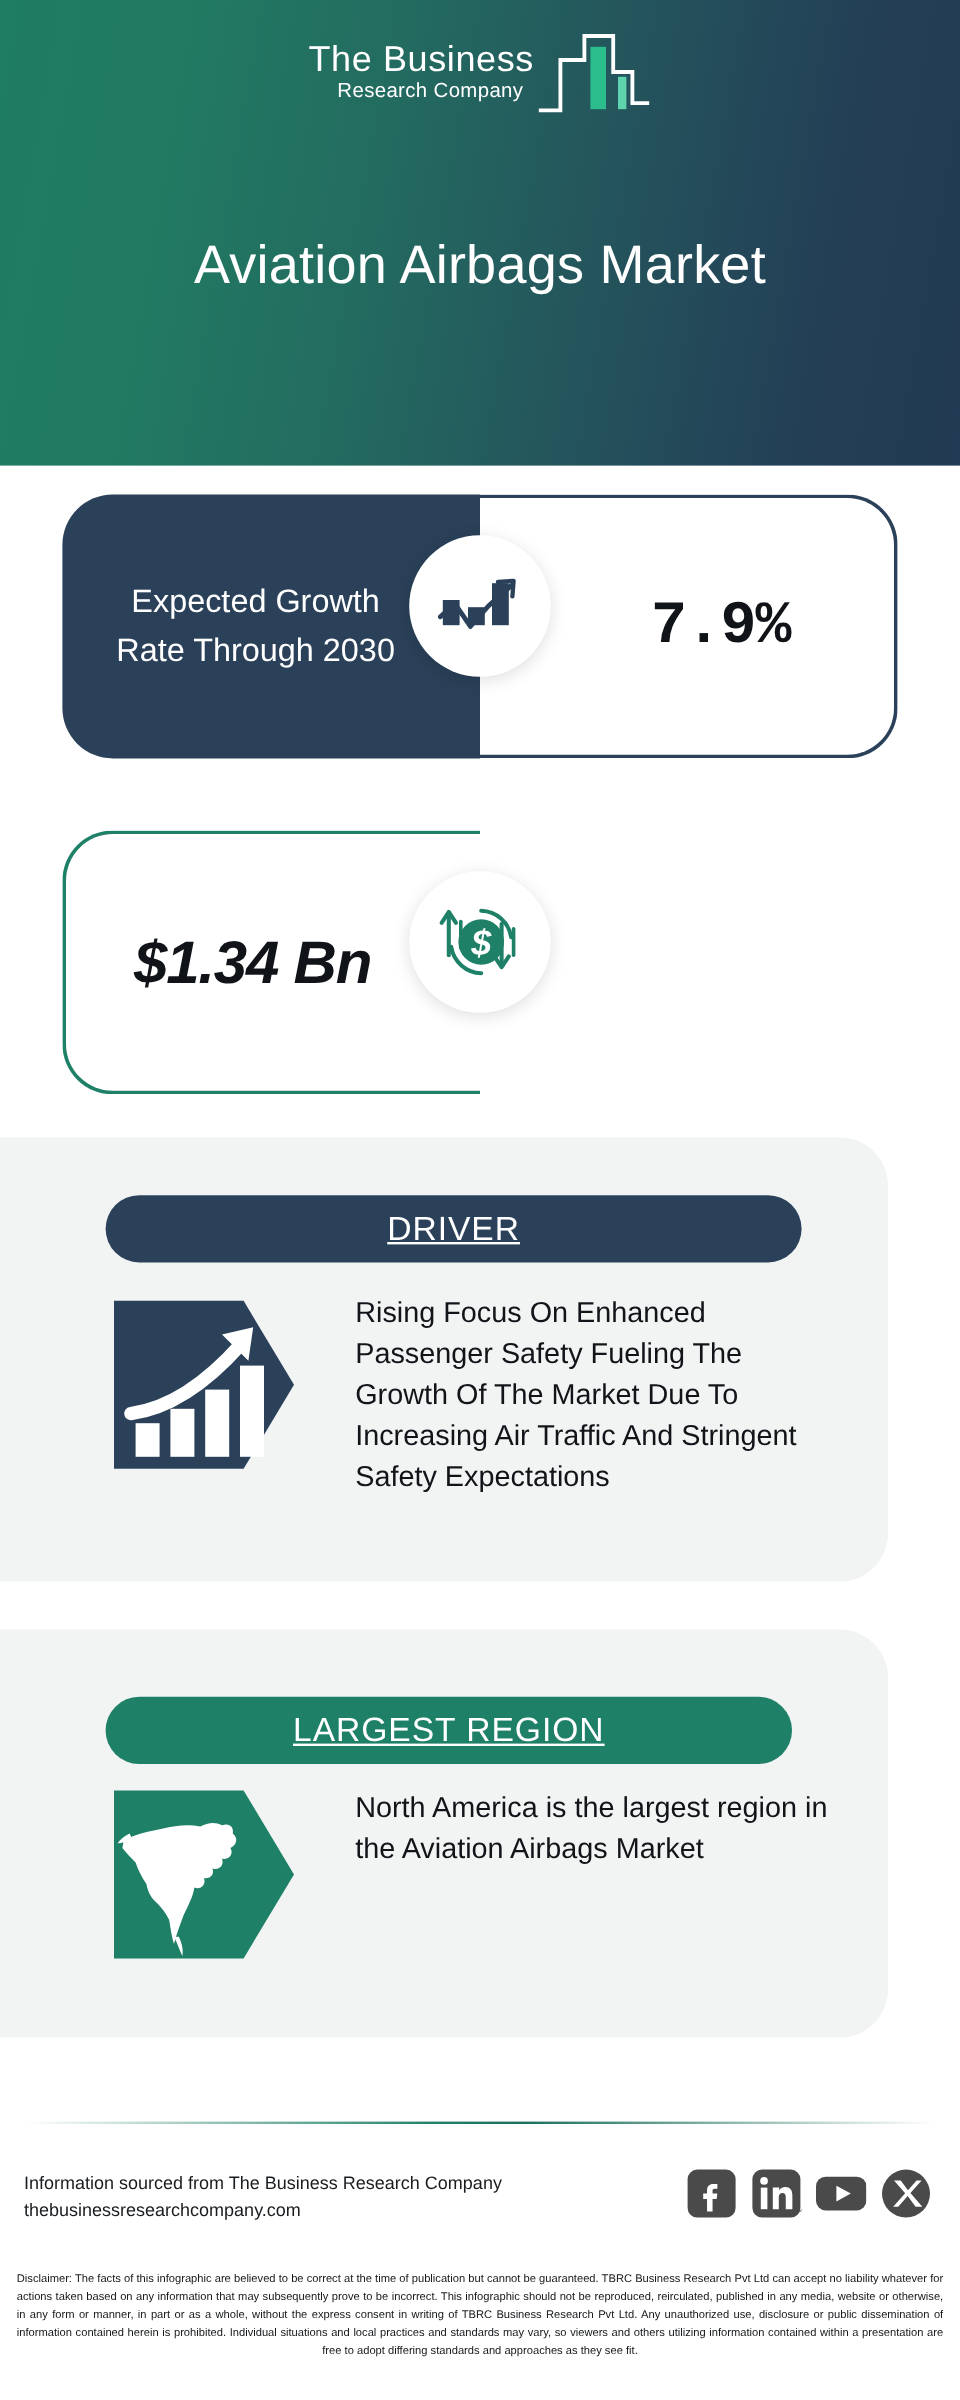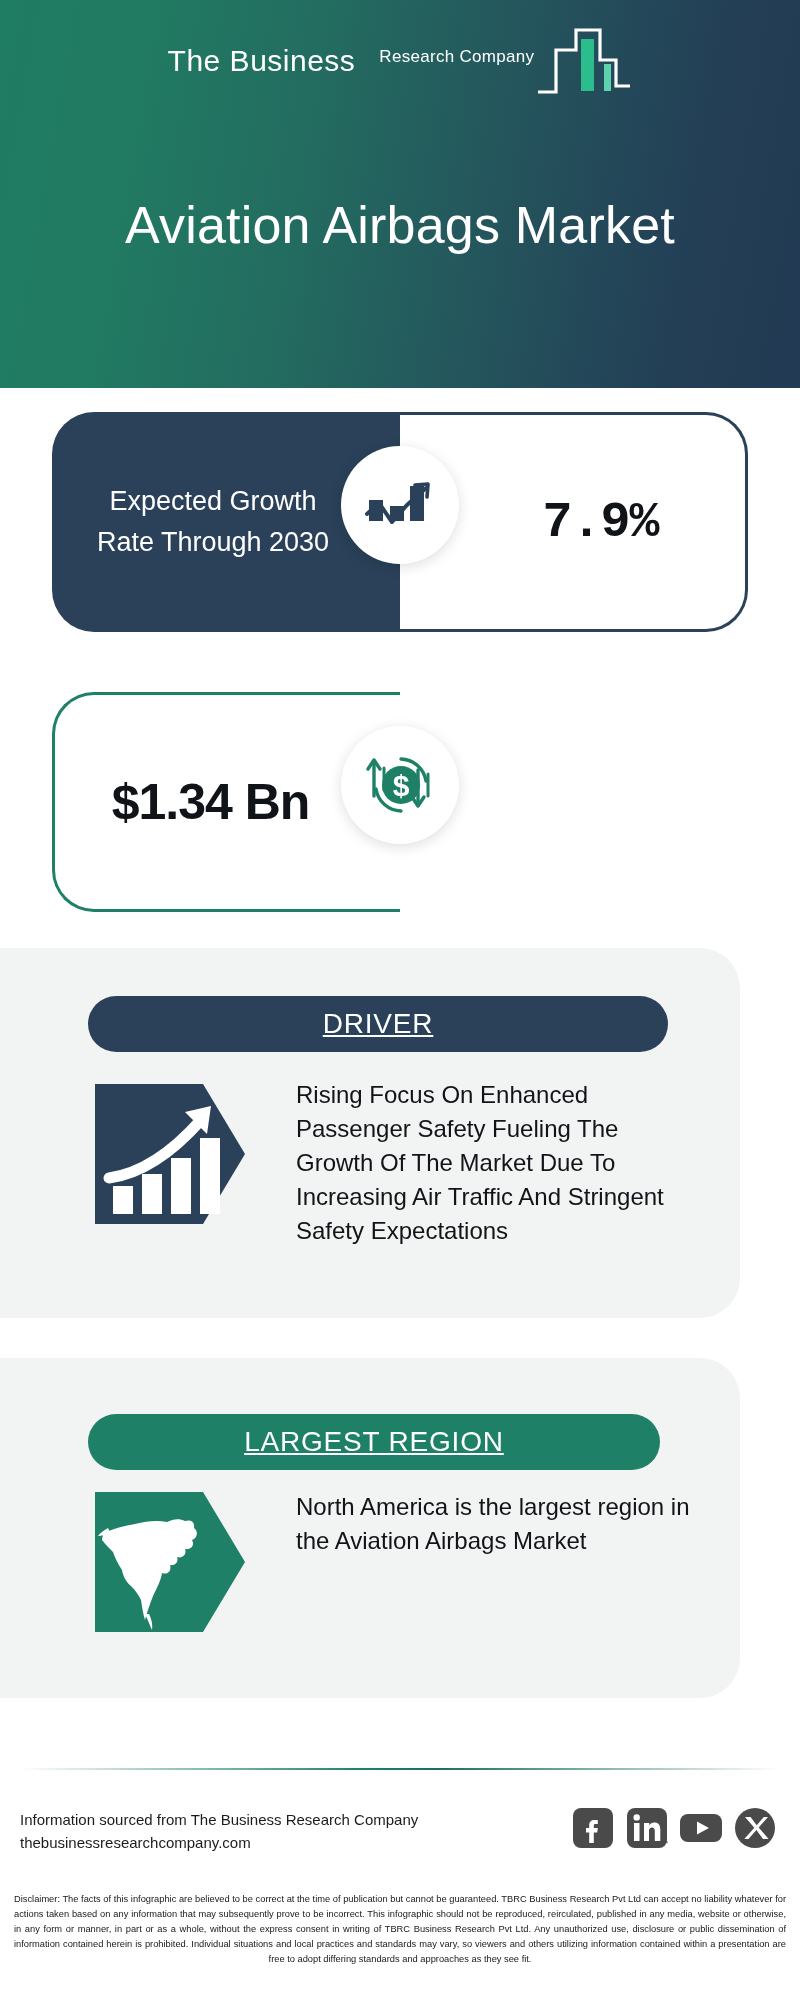--- a/index.html
+++ b/index.html
@@ -12,43 +12,43 @@
 
   
   .header {
     position:absolute; left:0; top:0; width:800px; height:388px;
     background:linear-gradient(100deg,#1f7d63 0%,#217a62 18%,#236c60 38%,#24545c 62%,#233f56 84%,#223a53 100%);
   }
   .logo-wrap {
     position:absolute; left:0; top:20px; width:800px; height:82px;
     display:flex; align-items:center; justify-content:center;
   }
-  .logo-text { display:flex; flex-direction:row; align-items:flex-start; }
+  .logo-text { display:flex; flex-direction:column; align-items:flex-start; }
   .logo-line1 {
     color:#ffffff; font-size:30px; letter-spacing:0.5px; line-height:1.0;
     font-weight:300;
   }
   .logo-line2 {
     color:#ffffff; font-size:17px; letter-spacing:0.3px; line-height:1.25;
     font-weight:300; margin-left:24px;
   }
   .logo-mark { margin-left:2px; margin-bottom:-2px; }
 
   .main-title {
     position:absolute; left:0; top:195px; width:800px;
     text-align:center; color:#ffffff;
-    font-size:52px; font-weight:400; letter-spacing:0.2px;
+    font-size:45px; font-weight:400; letter-spacing:0.2px;
   }
 
   
   .stat {
     position:absolute; left:52px; width:696px; height:220px;
   }
   .stat-a { top:412px; }
-  .stat-b { top:692px; }
+  .stat-b { top:692px;font-style:italic; }
 
   .pill-half { position:absolute; top:0; height:220px; width:348px; }
 
   
   .s1-left {
     left:0; background:#2a4159;
     border-radius:42px 0 0 42px;
     display:flex; align-items:center; justify-content:center;
   }
   .s1-right {

